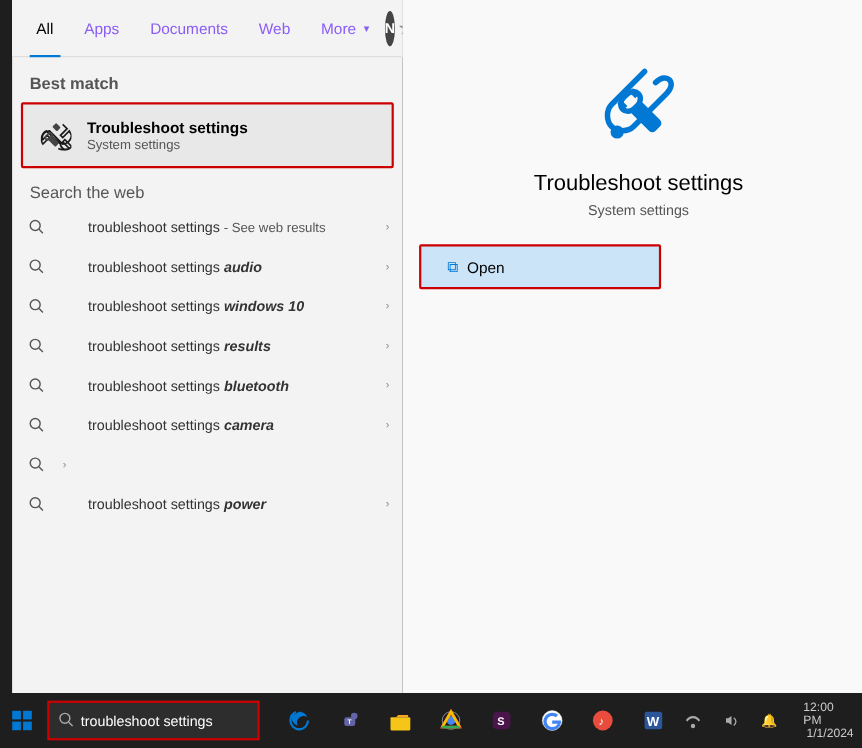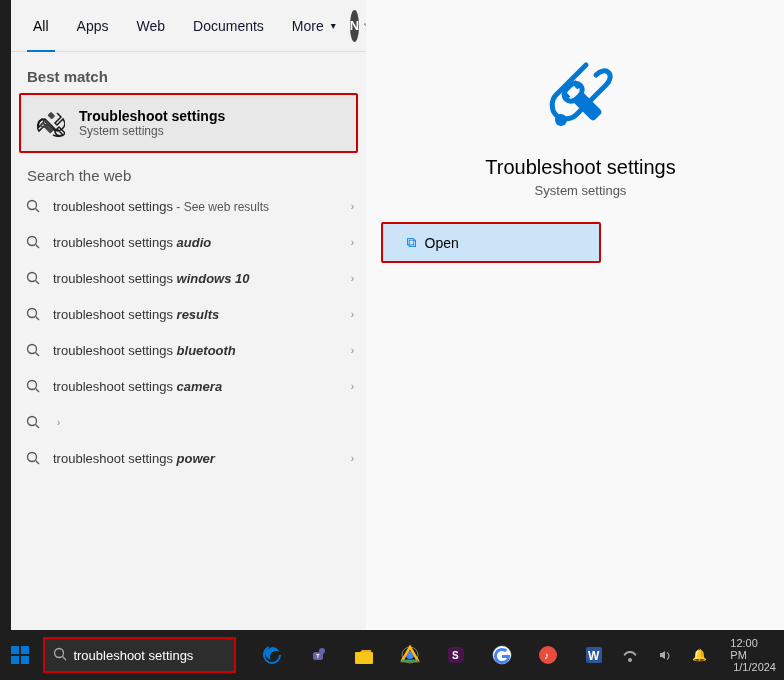--- a/index.html
+++ b/index.html
@@ -40,21 +40,21 @@
       padding: 0 8px;
       height: 52px;
       border-bottom: 1px solid #ddd;
     }
     .tab {
       padding: 0 14px;
       height: 52px;
       display: flex;
       align-items: center;
       font-size: 14px;
-      color: #0f172a;
+      color: #8b5cf6;
       cursor: pointer;
       position: relative;
     }
     .tab.active {
       color: #000;
       font-weight: 500;
     }
     .tab.active::after {
       content: '';
       position: absolute;
@@ -145,20 +145,21 @@
       margin-right: 10px;
       flex-shrink: 0;
     }
     .search-item-text {
       flex: 1;
       font-size: 13px;
       color: #333;
       white-space: nowrap;
       overflow: hidden;
       text-overflow: ellipsis;
+      margin-left: 27px;
     }
     .search-item-text .bold {
       font-weight: 600;
       font-style: italic;
     }
     .search-item-text .see-web {
       color: #555;
       font-size: 12px;
     }
     .chevron {
@@ -316,22 +317,22 @@
 </head>
 <body>
 
 <div class="search-menu">
 
   <div class="left-panel">
 
     <div class="tabs">
       <div class="tab active">All</div>
       <div class="tab">Apps</div>
+      <div class="tab">Documents</div>
       <div class="tab">Web</div>
-      <div class="tab">Documents</div>
       <div class="tab tab-more">
         More
         <span style="font-size:10px; margin-left:3px;">▾</span>
       </div>
       <div style="flex:1"></div>
       <div class="user-avatar">N</div>
       <div class="win-btn">
         <svg width="14" height="14" viewBox="0 0 14 14" fill="none">
           <path d="M7 1L8.5 5H13L9.5 7.5L11 11L7 8.5L3 11L4.5 7.5L1 5H5.5L7 1Z" stroke="#888" stroke-width="1" fill="none"></path>
         </svg>

